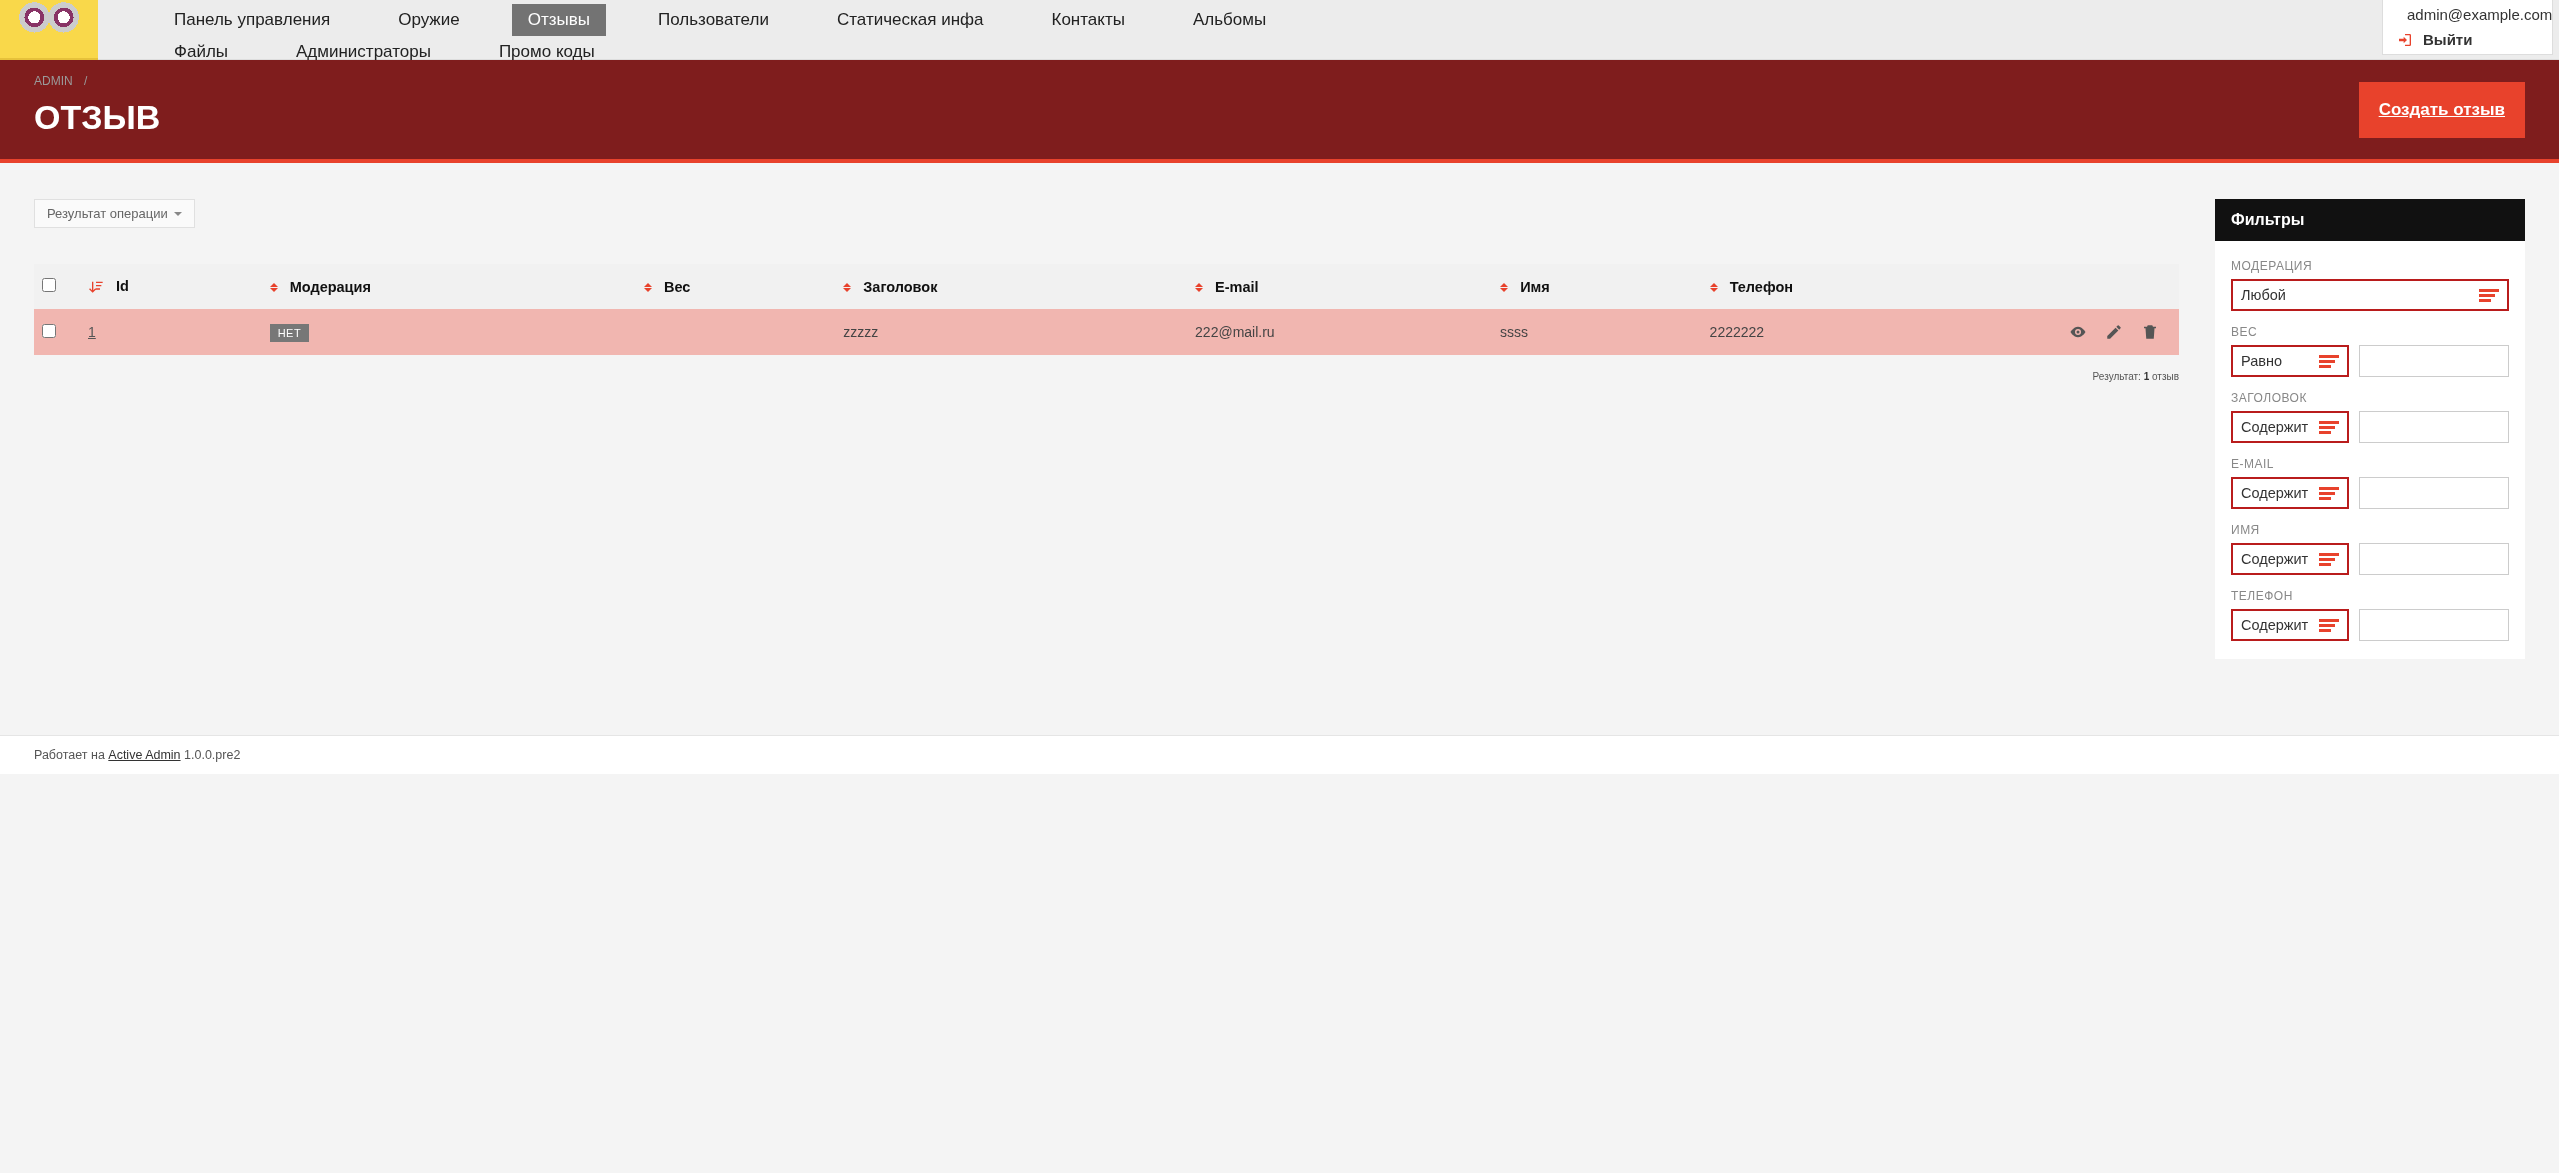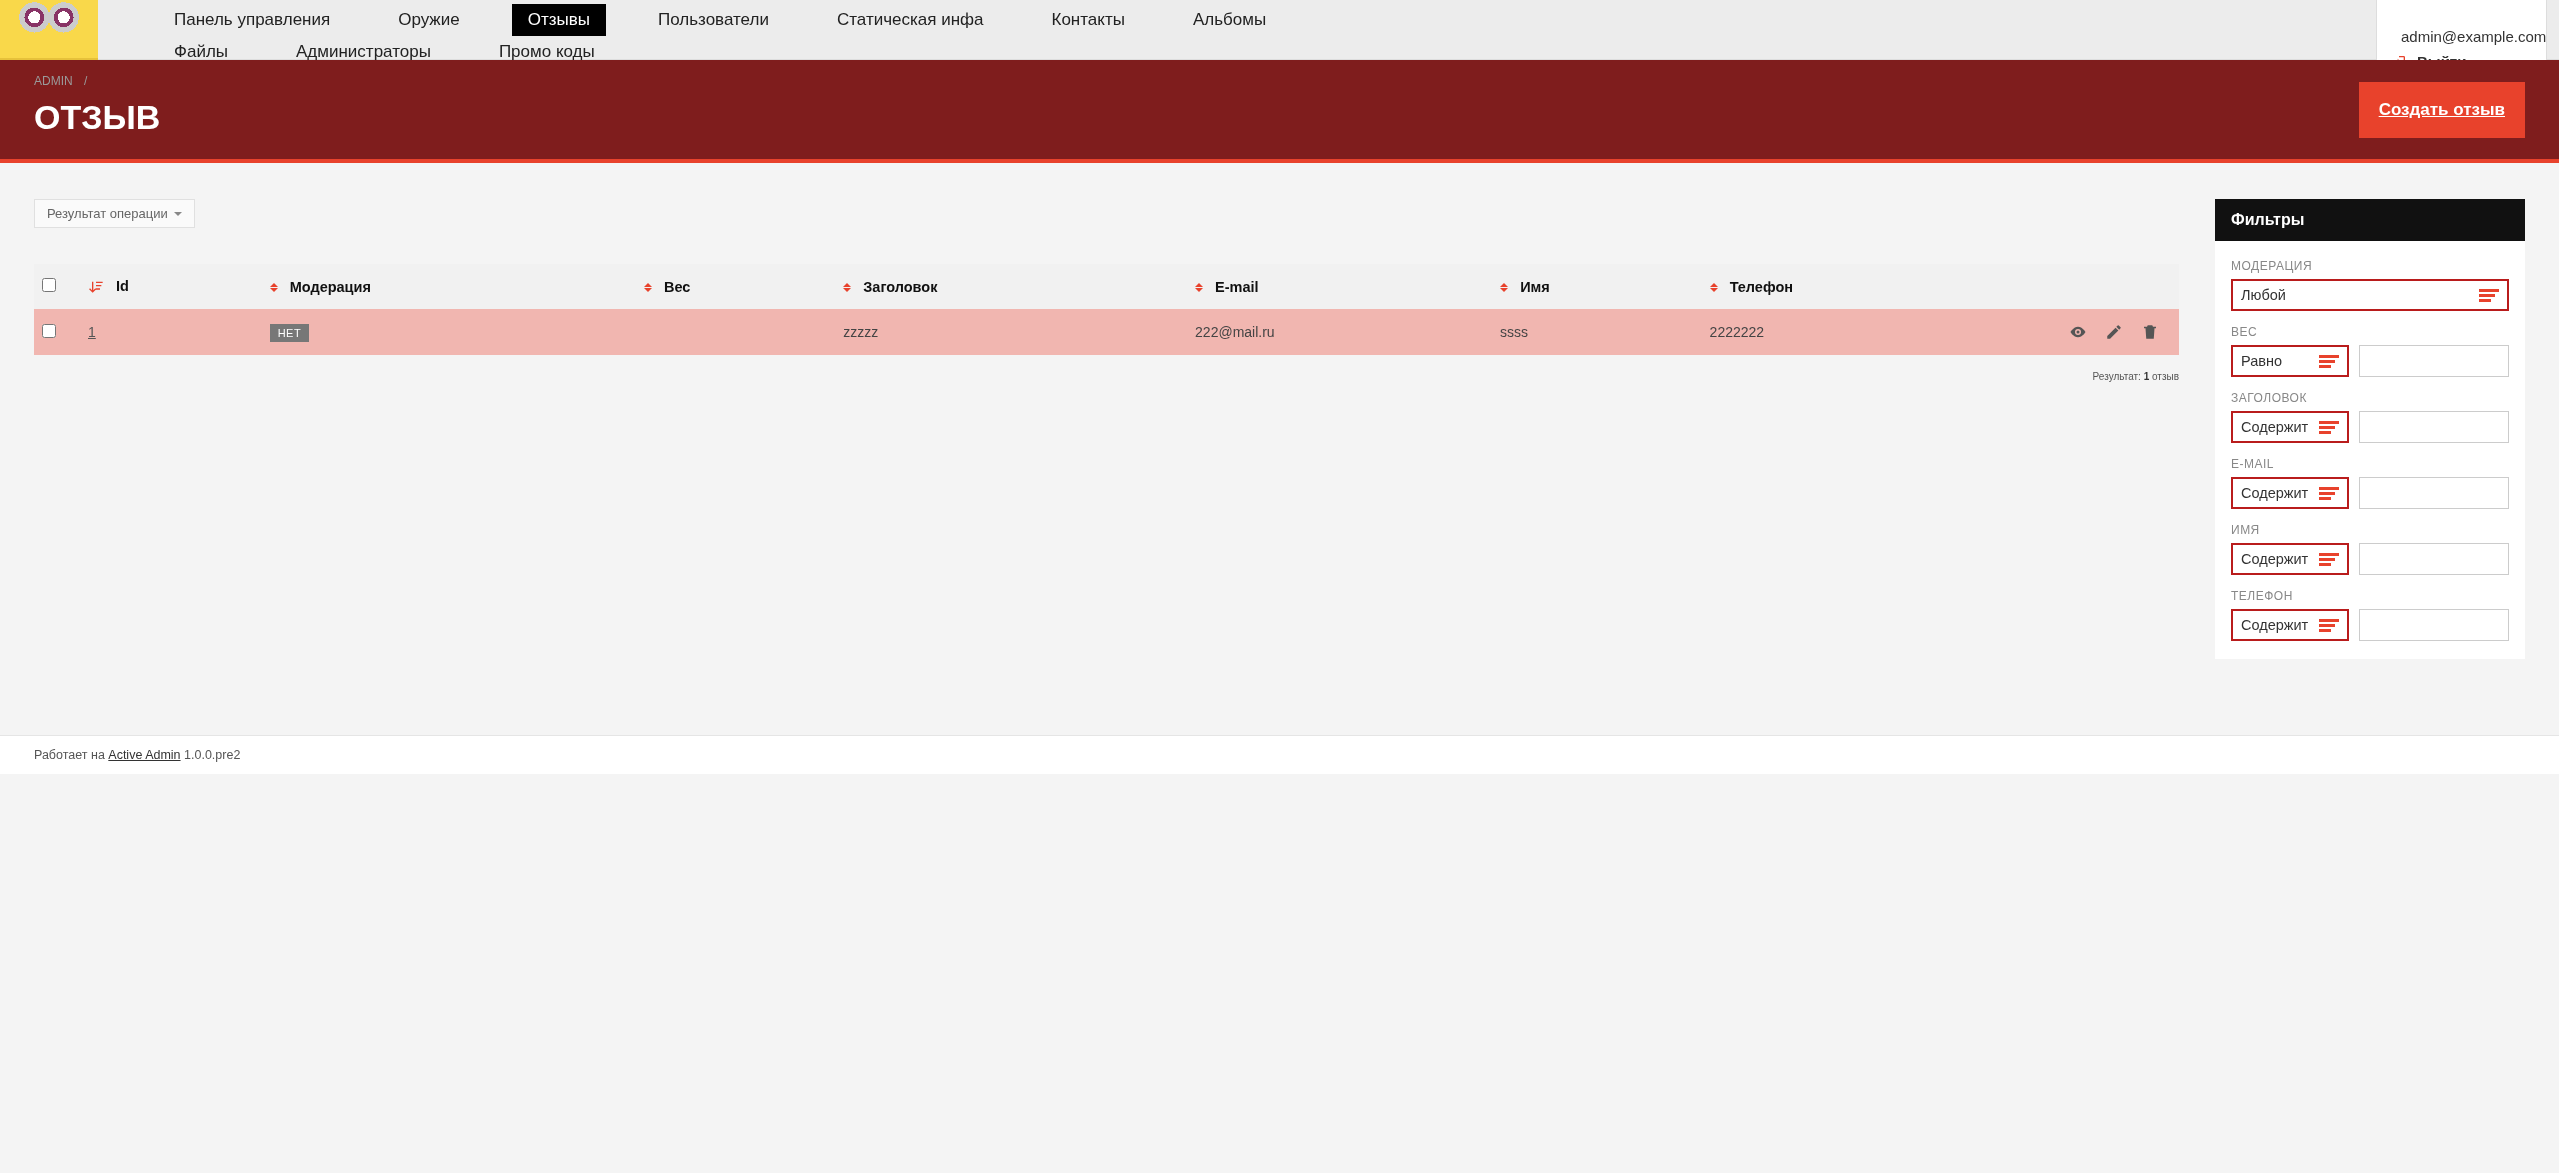--- a/index.html
+++ b/index.html
@@ -4,23 +4,23 @@
 <style>
 * { box-sizing: border-box; margin: 0; padding: 0; }
 body { font-family: -apple-system, Helvetica, Arial, sans-serif; background: #f4f4f4; font-size: 14px; color: #333; }
 
 .topbar { background: #ececec; border-bottom: 1px solid #ddd; display: flex; align-items: flex-start; position: relative; height: 60px; }
 .logo { width: 98px; height: 60px; background: radial-gradient(circle at 35% 30%, #fff 0 8%, #836 8% 13%, #ccc 13% 20%, transparent 20%),
                                    radial-gradient(circle at 65% 30%, #fff 0 8%, #836 8% 13%, #ccc 13% 20%, transparent 20%),
                                    linear-gradient(#f9d84a, #f9d84a); border-bottom: 2px solid #e6c13a; position: relative; }
 .nav { display: flex; flex-wrap: wrap; gap: 0 36px; padding: 4px 0 0 60px; width: 1200px; }
 .nav a { padding: 4px 16px; color: #222; text-decoration: none; font-size: 17px; line-height: 1.4; }
-.nav a.active { background: #000000; color: #fff; text-align: center; }
-
-.userbox { position: absolute; right: 12px; top: 0; background: #fff; border: 1px solid #ddd; border-top: none; padding: 24px 14px; width: 171px; }
+.nav a.active { background: #737373; color: #fff; text-align: center; }
+
+.userbox { position: absolute; right: 6px; top: 0; background: #fff; border: 1px solid #ddd; border-top: none; padding: 2px 14px; width: 171px; }
 .userbox .row { display: flex; align-items: center; gap: 10px; color: #333; font-size: 15px; padding: 4px 0; }
 .userbox svg { width: 16px; height: 16px; }
 
 .header-strip { background: #7f1d1d; padding: 14px 34px 22px; position: relative; border-bottom: 4px solid #e8422c; }
 .breadcrumb { font-size: 12px; color: #9a9a9a; margin-bottom: 10px; }
 .breadcrumb .sep { margin: 0 8px; }
 .page-title { color: #fff; font-size: 34px; font-weight: 700; }
 .create-btn { position: absolute; right: 34px; top: 50%; transform: translateY(-50%); background: #e8422c; color: #fff; text-decoration: underline; font-weight: 600; font-size: 17px; padding: 18px 20px; border: none; cursor: pointer; }
 
 .content { display: flex; gap: 36px; padding: 36px 34px; align-items: flex-start; }

